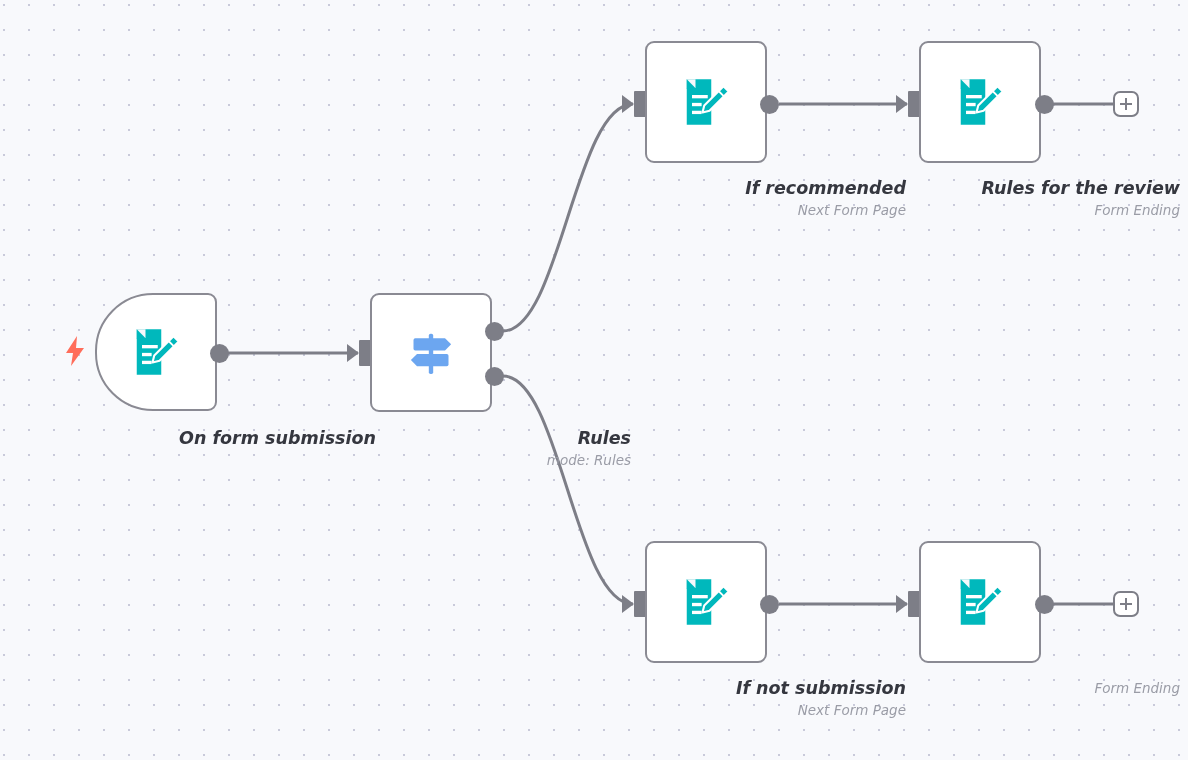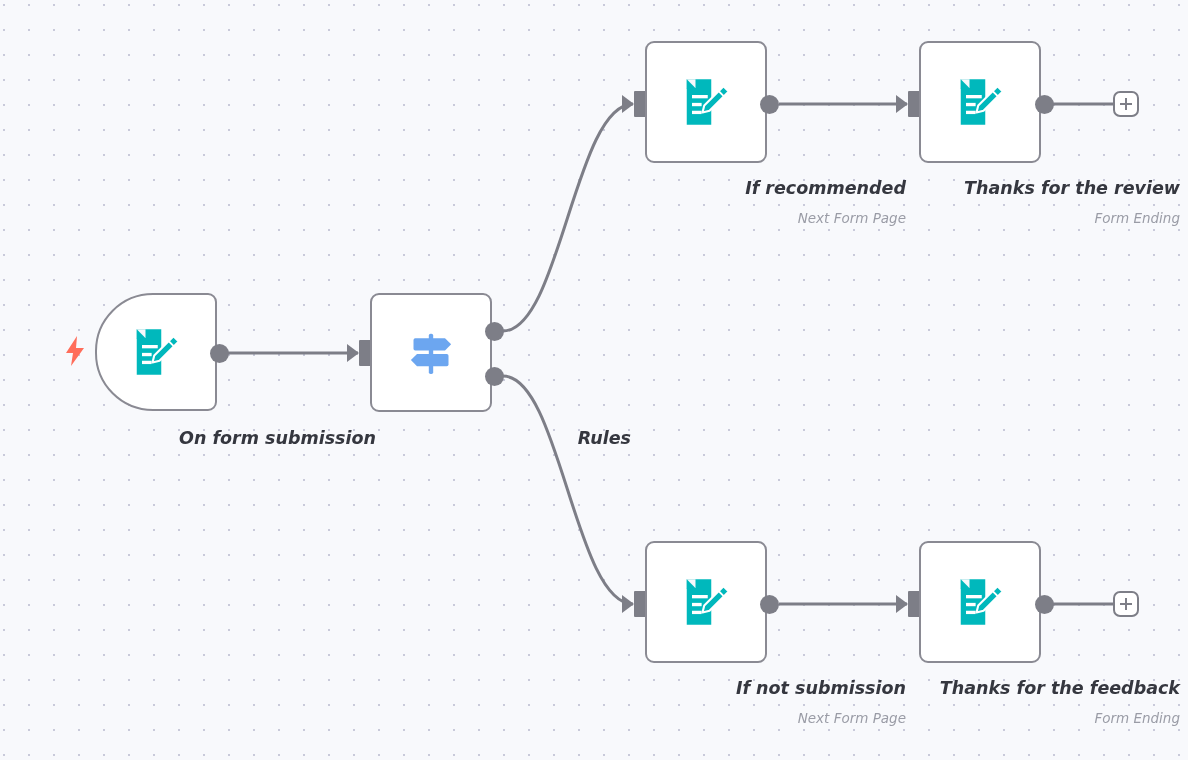--- a/index.html
+++ b/index.html
@@ -62,21 +62,21 @@
     font-weight: 700;
     color: #35373f;
     line-height: 22px;
     white-space: nowrap;
   }
   .node-subtitle {
     font-size: 13.5px;
     font-weight: 400;
     color: #9a9ca6;
     line-height: 20px;
-    margin-top: 9px;
+    margin-top: 1px;
     white-space: nowrap;
   }
 
   
   .port-out {
     position: absolute;
     width: 19px;
     height: 19px;
     border-radius: 50%;
     background: #7d7e87;
@@ -182,20 +182,21 @@
     <svg class="node-icon" viewBox="0 0 64 64">
       <rect x="29.5" y="10" width="5" height="46" rx="2" fill="#6ca6f0"></rect>
       <path d="M14 15 h34 l7 7 -7 7 h-34 a2 2 0 0 1 -2 -2 v-10 a2 2 0 0 1 2 -2 z" fill="#6ca6f0"></path>
       <path d="M50 33 h-34 l-7 7 7 7 h34 a2 2 0 0 0 2 -2 v-10 a2 2 0 0 0 -2 -2 z" fill="#6ca6f0"></path>
     </svg>
   </div>
   <div class="port-out" style="left:485px; top:322px;"></div>
   <div class="port-out" style="left:485px; top:367px;"></div>
   <div class="node-caption" style="left:231px; top:427px; width:400px;">
     <div class="node-title">Rules</div>
+    <div class="node-subtitle">mode: Rules</div>
   </div>
 
   <div class="port-in-arrow" style="left:622px; top:95px;"></div>
   <div class="port-in" style="left:634px; top:91px;"></div>
   <div class="node" style="left:645px; top:41px; width:122px; height:122px;">
     <svg class="node-icon" viewBox="0 0 64 64">
       <path d="M10 6 h28 l0 0 v52 h-28 z" fill="#00b8bc"></path>
       <path d="M10 6 h10 v10 h-10 z" fill="#f7f8fb"></path>
       <path d="M10 17 v-11 l11 11 z" fill="#00b8bc"></path>
       <rect x="16" y="24" width="18" height="3.8" fill="#ffffff"></rect>
@@ -220,21 +221,21 @@
       <path d="M10 17 v-11 l11 11 z" fill="#00b8bc"></path>
       <rect x="16" y="24" width="18" height="3.8" fill="#ffffff"></rect>
       <rect x="16" y="33" width="11" height="3.8" fill="#ffffff"></rect>
       <rect x="16" y="42" width="11" height="3.8" fill="#ffffff"></rect>
       <path d="M52 14 l6 6 -22 22 -8 2 2 -8 z" fill="#00b8bc" stroke="#ffffff" stroke-width="2.4" stroke-linejoin="round"></path>
       <path d="M46.5 19.5 l6 6" stroke="#ffffff" stroke-width="2.2"></path>
     </svg>
   </div>
   <div class="port-out" style="left:1035px; top:95px;"></div>
   <div class="node-caption" style="left:780px; top:177px; width:400px;">
-    <div class="node-title">Thanks for the review</div>
+    <div class="node-title">Rules for the review</div>
     <div class="node-subtitle">Form Ending</div>
   </div>
   <div class="plus-btn" style="left:1113px; top:91px;"></div>
 
   <div class="port-in-arrow" style="left:622px; top:595px;"></div>
   <div class="port-in" style="left:634px; top:591px;"></div>
   <div class="node" style="left:645px; top:541px; width:122px; height:122px;">
     <svg class="node-icon" viewBox="0 0 64 64">
       <path d="M10 6 h28 l0 0 v52 h-28 z" fill="#00b8bc"></path>
       <path d="M10 6 h10 v10 h-10 z" fill="#f7f8fb"></path>
@@ -261,18 +262,17 @@
       <path d="M10 17 v-11 l11 11 z" fill="#00b8bc"></path>
       <rect x="16" y="24" width="18" height="3.8" fill="#ffffff"></rect>
       <rect x="16" y="33" width="11" height="3.8" fill="#ffffff"></rect>
       <rect x="16" y="42" width="11" height="3.8" fill="#ffffff"></rect>
       <path d="M52 14 l6 6 -22 22 -8 2 2 -8 z" fill="#00b8bc" stroke="#ffffff" stroke-width="2.4" stroke-linejoin="round"></path>
       <path d="M46.5 19.5 l6 6" stroke="#ffffff" stroke-width="2.2"></path>
     </svg>
   </div>
   <div class="port-out" style="left:1035px; top:595px;"></div>
   <div class="node-caption" style="left:780px; top:677px; width:400px;">
-    <div class="node-title">Thanks for the feedback</div>
     <div class="node-subtitle">Form Ending</div>
   </div>
   <div class="plus-btn" style="left:1113px; top:591px;"></div>
 
 </div>
 
 </body></html>

